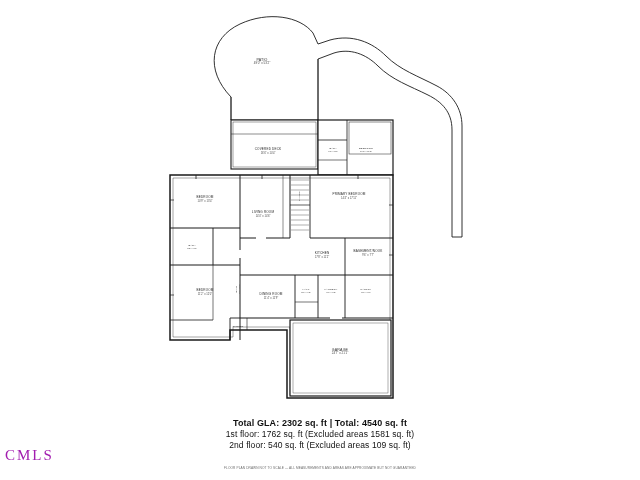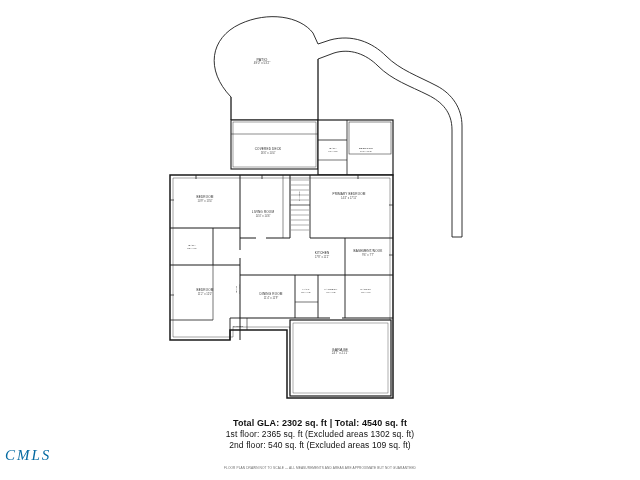--- a/index.html
+++ b/index.html
@@ -55,24 +55,23 @@
     color: #6c6c6c;
     letter-spacing: 0.1px;
     white-space: nowrap;
   }
   .watermark {
     position: absolute;
     left: 5px;
     top: 447px;
     font-size: 15px;
     letter-spacing: 2px;
-    color: #0369a1;
+    color: #a21caf;
     font-family: "Liberation Serif", serif;
     user-select: none;
-    font-style: italic;
   }
   .room-label {
     position: absolute;
     text-align: center;
     color: #2a2a2a;
     line-height: 1.25;
     white-space: nowrap;
     transform: translate(-50%, -50%);
   }
   .room-label .nm {
@@ -238,20 +237,20 @@
   <div class="room-label tiny" style="left:238px; top:327px;">
     <div class="nm">CLOSET</div>
   </div>
   <div class="room-label big" style="left:340px; top:352px;">
     <div class="nm">GARAGE</div>
     <div class="dim">24'7" x 21'1"</div>
   </div>
 
   <div class="summary">
     <div class="line total">Total GLA: 2302 sq. ft | Total: 4540 sq. ft</div>
-    <div class="line">1st floor: 2365 sq. ft (Excluded areas 1302 sq. ft)</div>
+    <div class="line">1st floor: 1762 sq. ft (Excluded areas 1581 sq. ft)</div>
     <div class="line">2nd floor: 540 sq. ft (Excluded areas 109 sq. ft)</div>
   </div>
 
   <div class="disclaimer">FLOOR PLAN DRAWN NOT TO SCALE — ALL MEASUREMENTS AND AREAS ARE APPROXIMATE BUT NOT GUARANTEED</div>
 
   <div class="watermark">CMLS</div>
 </div>
 
 </body></html>

